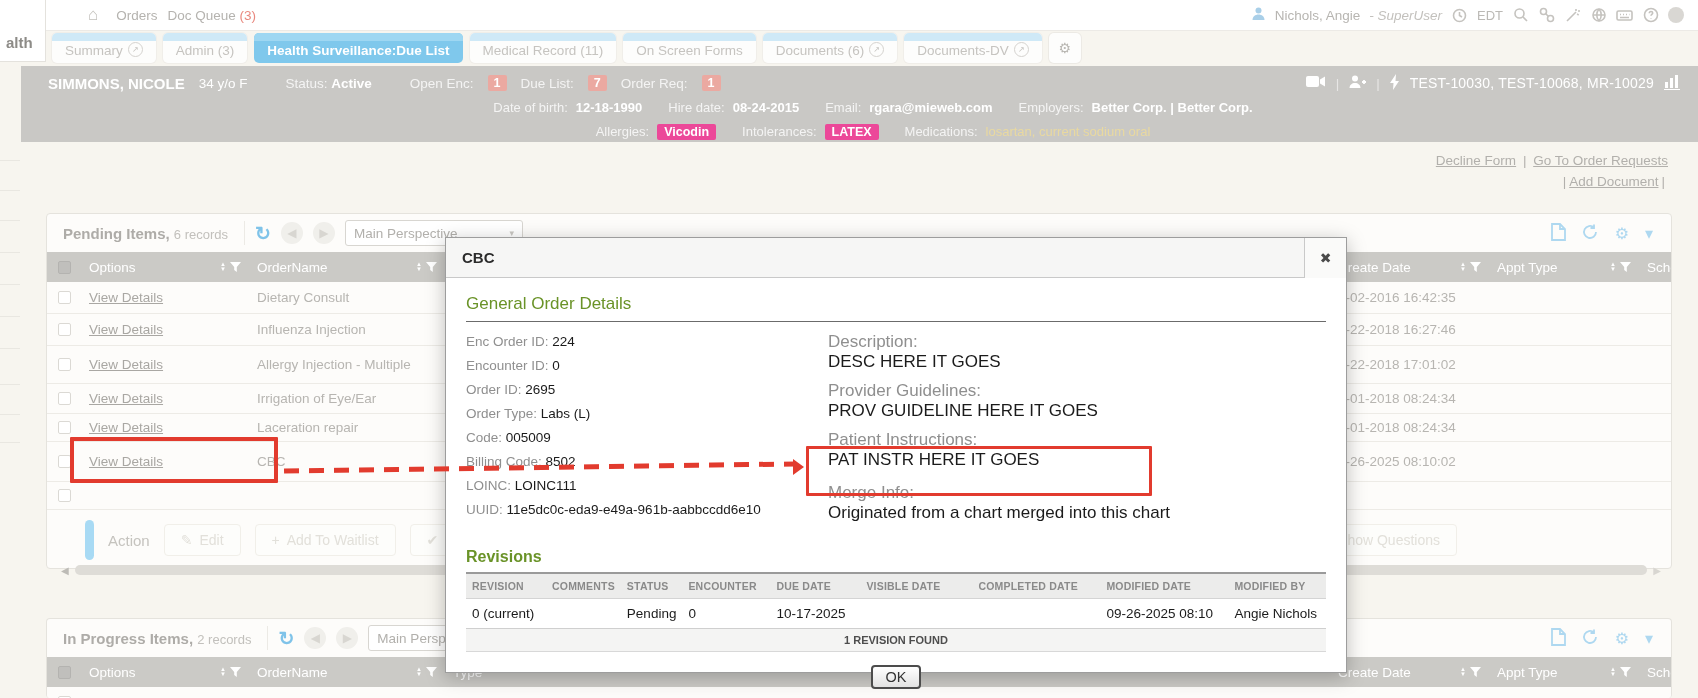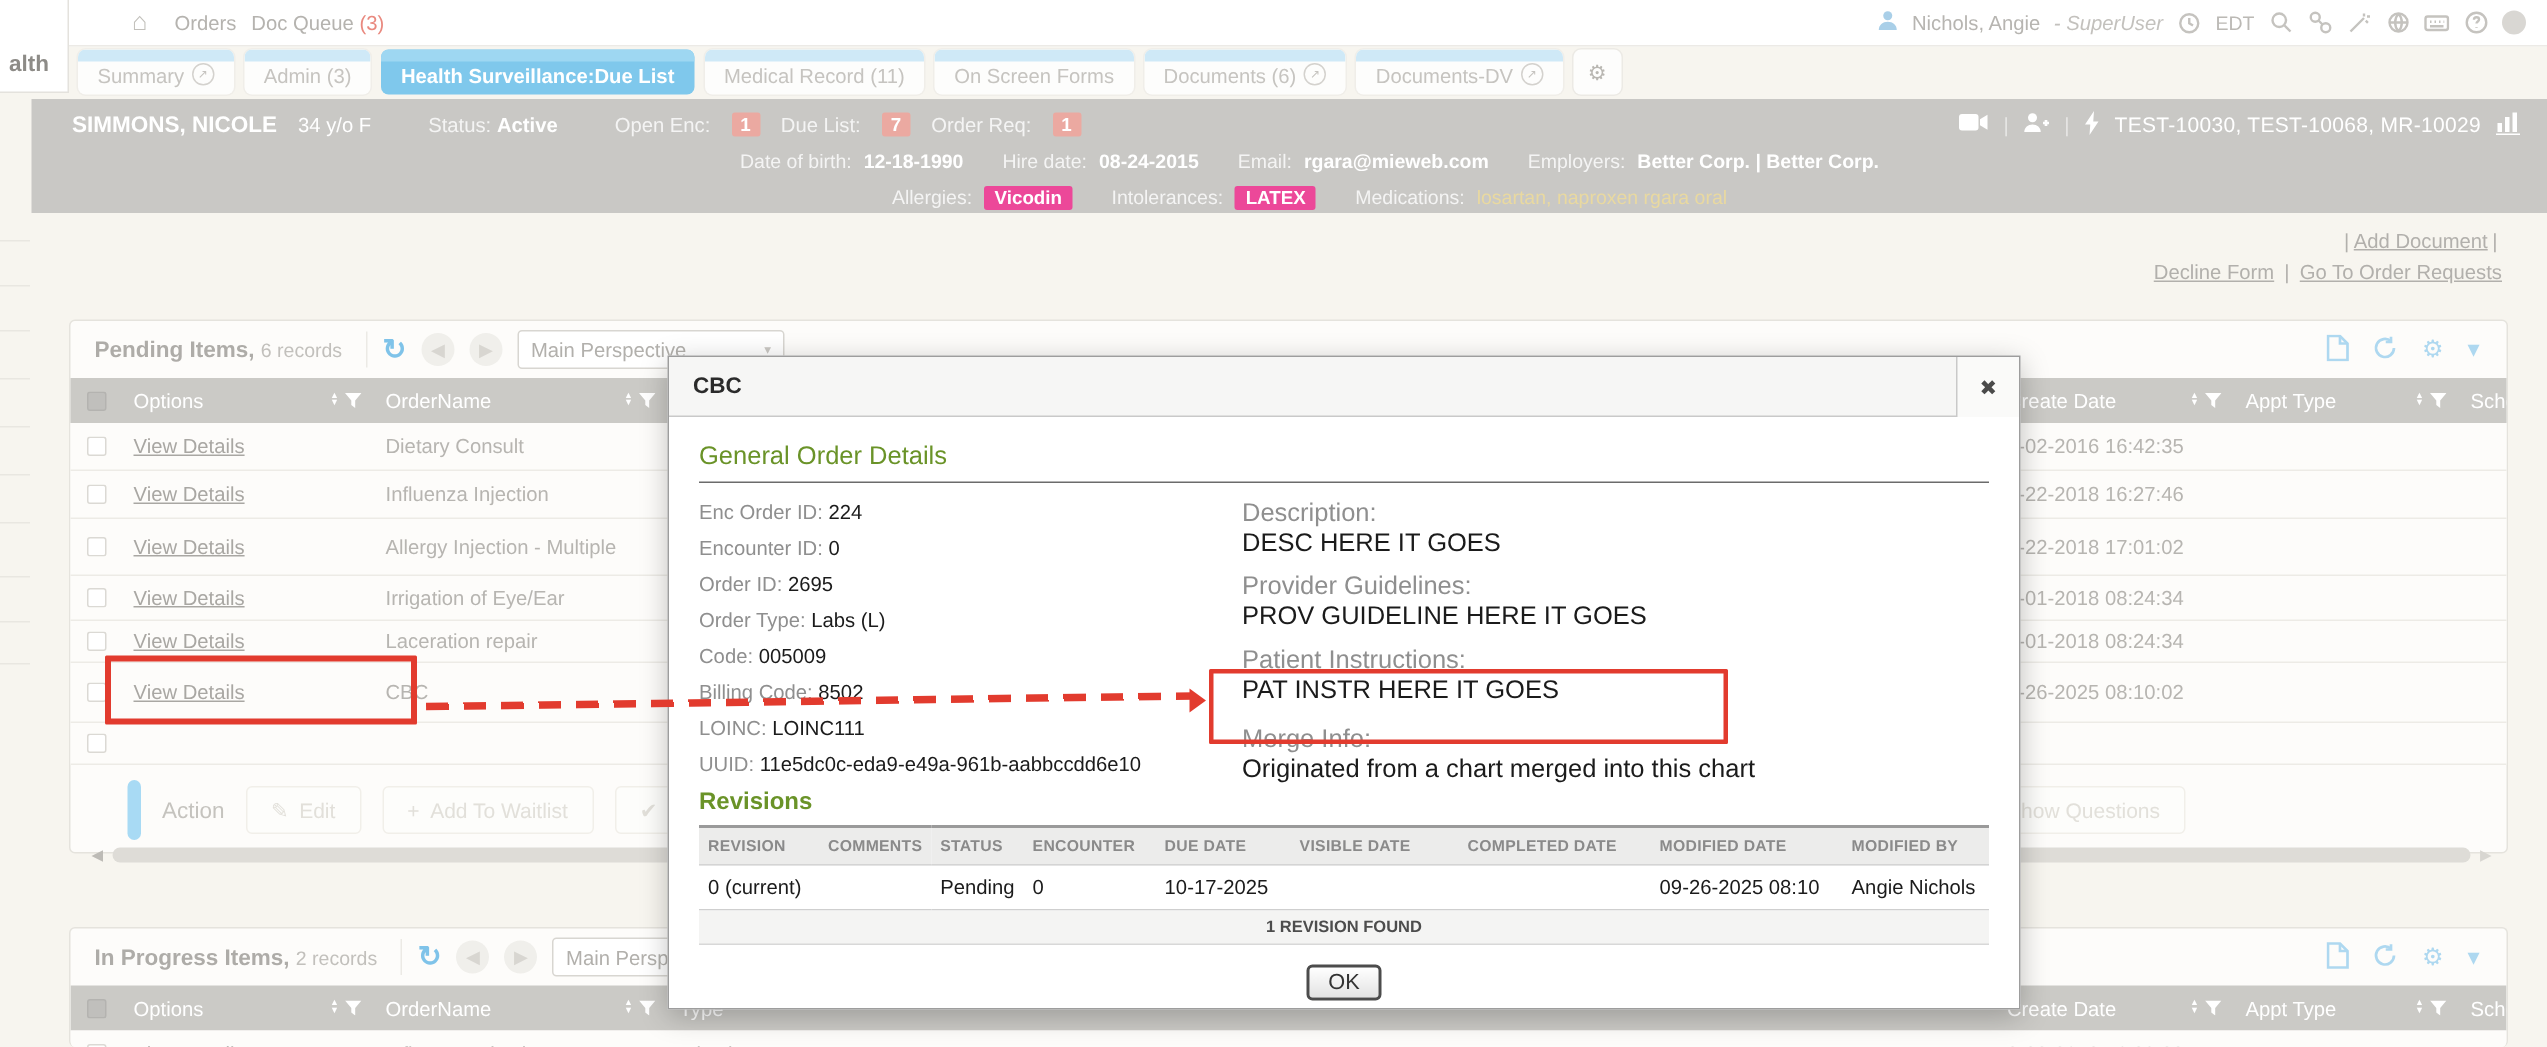--- a/index.html
+++ b/index.html
@@ -107,21 +107,21 @@
   .modal-body { padding:10px 20px 0 20px; position:relative; }
   .sect-title { color:#6a9328; font-size:17px; padding:6px 0 7px 0; border-bottom:1px solid #6b6b6b; margin-bottom:8px; }
   .fields { position:relative; min-height:196px; }
   .f-left { line-height:24px; font-size:13.5px; }
   .flabel { color:#8f8f8f; }
   .fval { color:#1b1b1b; }
   .f-right { position:absolute; left:362px; top:2px; font-size:17px; width:480px; }
   .f-block { margin-bottom:9px; }
   .f-block .flabel { display:block; line-height:20px; }
   .f-block .fval { display:block; line-height:20px; }
-  .rev-title { color:#6a9328; font-size:16px; font-weight:bold; margin:0 0 6px 0; }
+  .rev-title { color:#6a9328; font-size:16px; font-weight:bold; margin:22px 0 6px 0; }
   .rev-table { width:100%; border-collapse:collapse; }
   .rev-table thead tr { background:#ececeb; border-top:2px solid #9a9a9a; border-bottom:1px solid #d4d4d4; }
   .rev-table th { font-size:10.5px; color:#8a8a8a; text-align:left; padding:6px 6px; letter-spacing:.2px; font-weight:bold; white-space:nowrap; }
   .rev-table td { font-size:13.5px; color:#1b1b1b; padding:7px 6px; border-bottom:1px solid #cfcfcf; white-space:nowrap; }
   .rev-foot { background:#f4f4f3; border-bottom:1px solid #d8d8d8; text-align:center; font-size:11px; font-weight:bold; color:#4d4d4d; padding:5px 0; }
   .ok-btn { display:block; margin:13px auto 0 auto; padding:2px 13px; font-size:14.5px; color:#333; border:2px solid #4c4c4c; border-radius:4px; background:linear-gradient(#fff,#e2e2e2); cursor:pointer; font-family:"Liberation Sans", sans-serif; }
 
   
   .redbox { position:absolute; border:4px solid #e23b2e; z-index:20; border-radius:1px; }
   .arrow-dash { position:absolute; left:284px; top:465px; width:512px; height:5px; z-index:20;
@@ -292,27 +292,27 @@
       <span class="bval">Better Corp. | Better Corp.</span>
   </div>
   <div class="r3">
     <span class="blabel">Allergies:</span>
       <span class="pill">Vicodin</span>
     <span class="gap18"></span>
     <span class="blabel">Intolerances:</span>
       <span class="pill">LATEX</span>
     <span class="gap18"></span>
     <span class="blabel">Medications:</span>
-      <span class="meds">losartan, naproxen rgara oral</span>
+      <span class="meds">losartan, current sodium oral</span>
   </div>
 </div>
 
 <div class="links">
+  <div><a>Decline Form</a> <span class="pipe">|</span> <a>Go To Order Requests</a></div>
   <div><span class="pipe">|</span><a>Add Document</a><span class="pipe">|</span></div>
-  <div><a>Decline Form</a> <span class="pipe">|</span> <a>Go To Order Requests</a></div>
 </div>
 
 <div class="panel" style="top:213px; height:356px;">
   <div class="panel-head">
     <span class="panel-title"><span>Pending Items,</span> <span class="rec">6 records</span></span>
     <span class="phead-sep"></span>
     <span class="refresh-ico">↻</span>
     <span class="nav-circle">◀</span>
     <span class="nav-circle">▶</span>
     <span class="persp">

